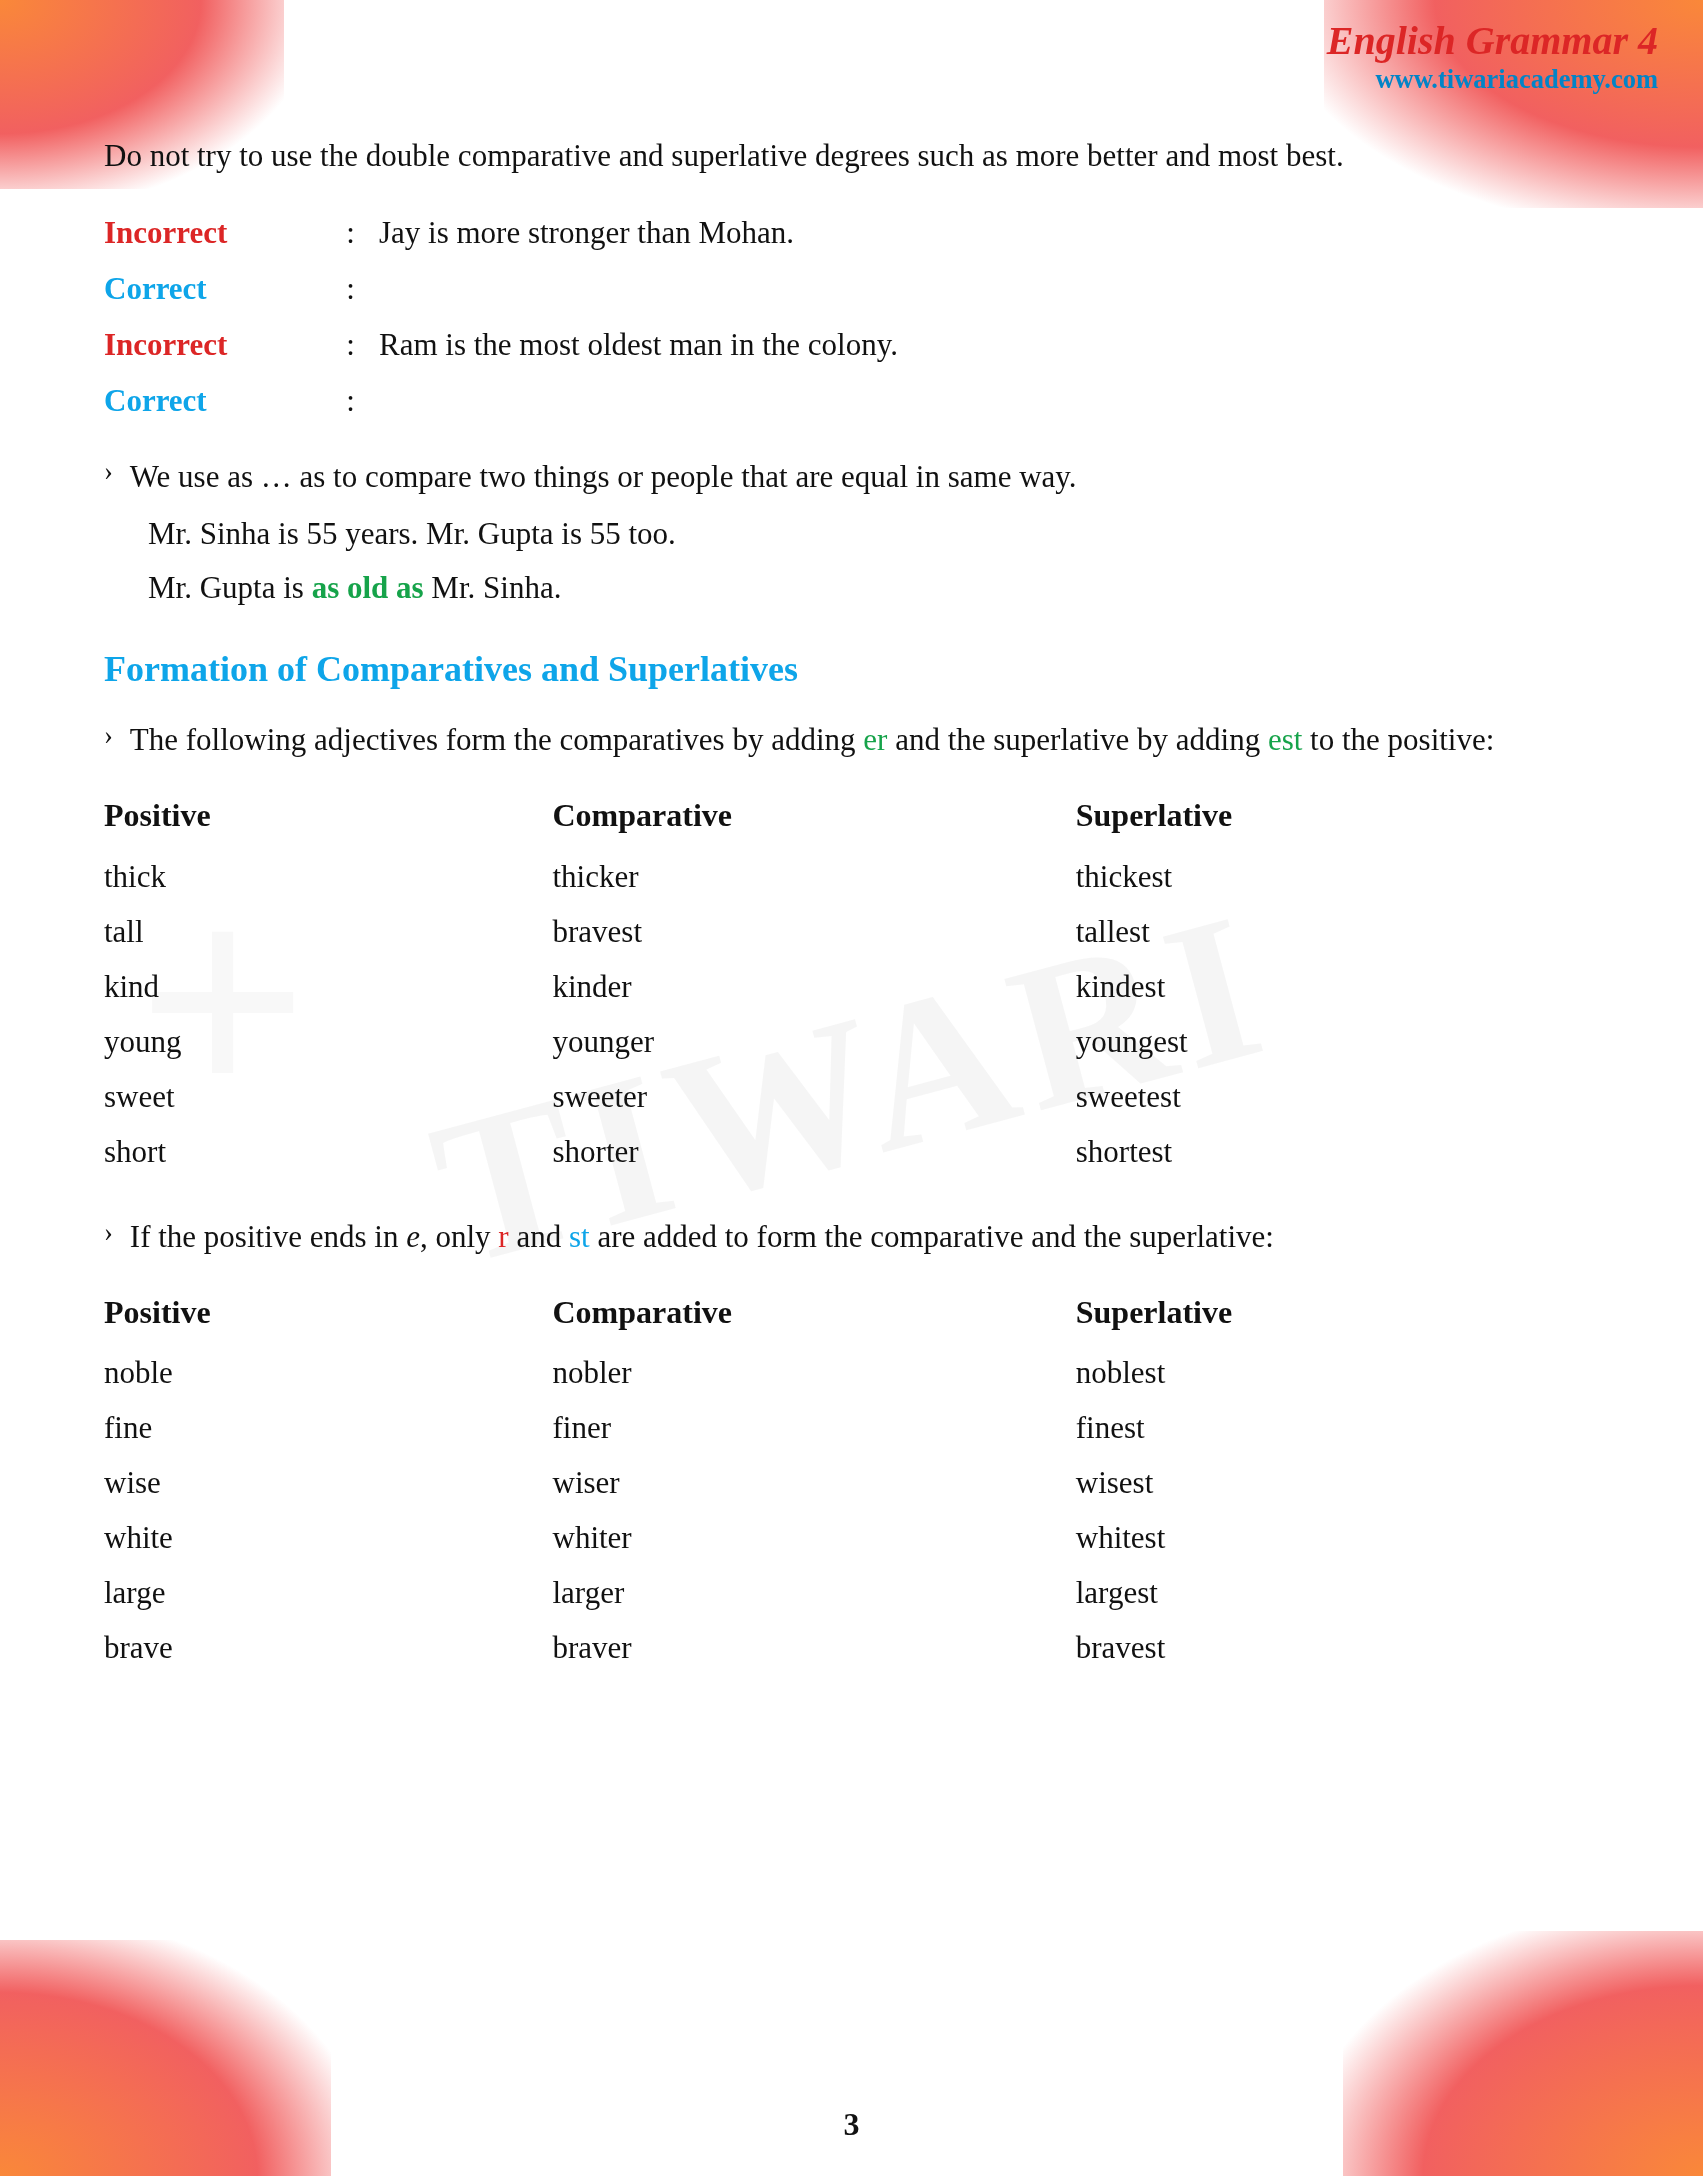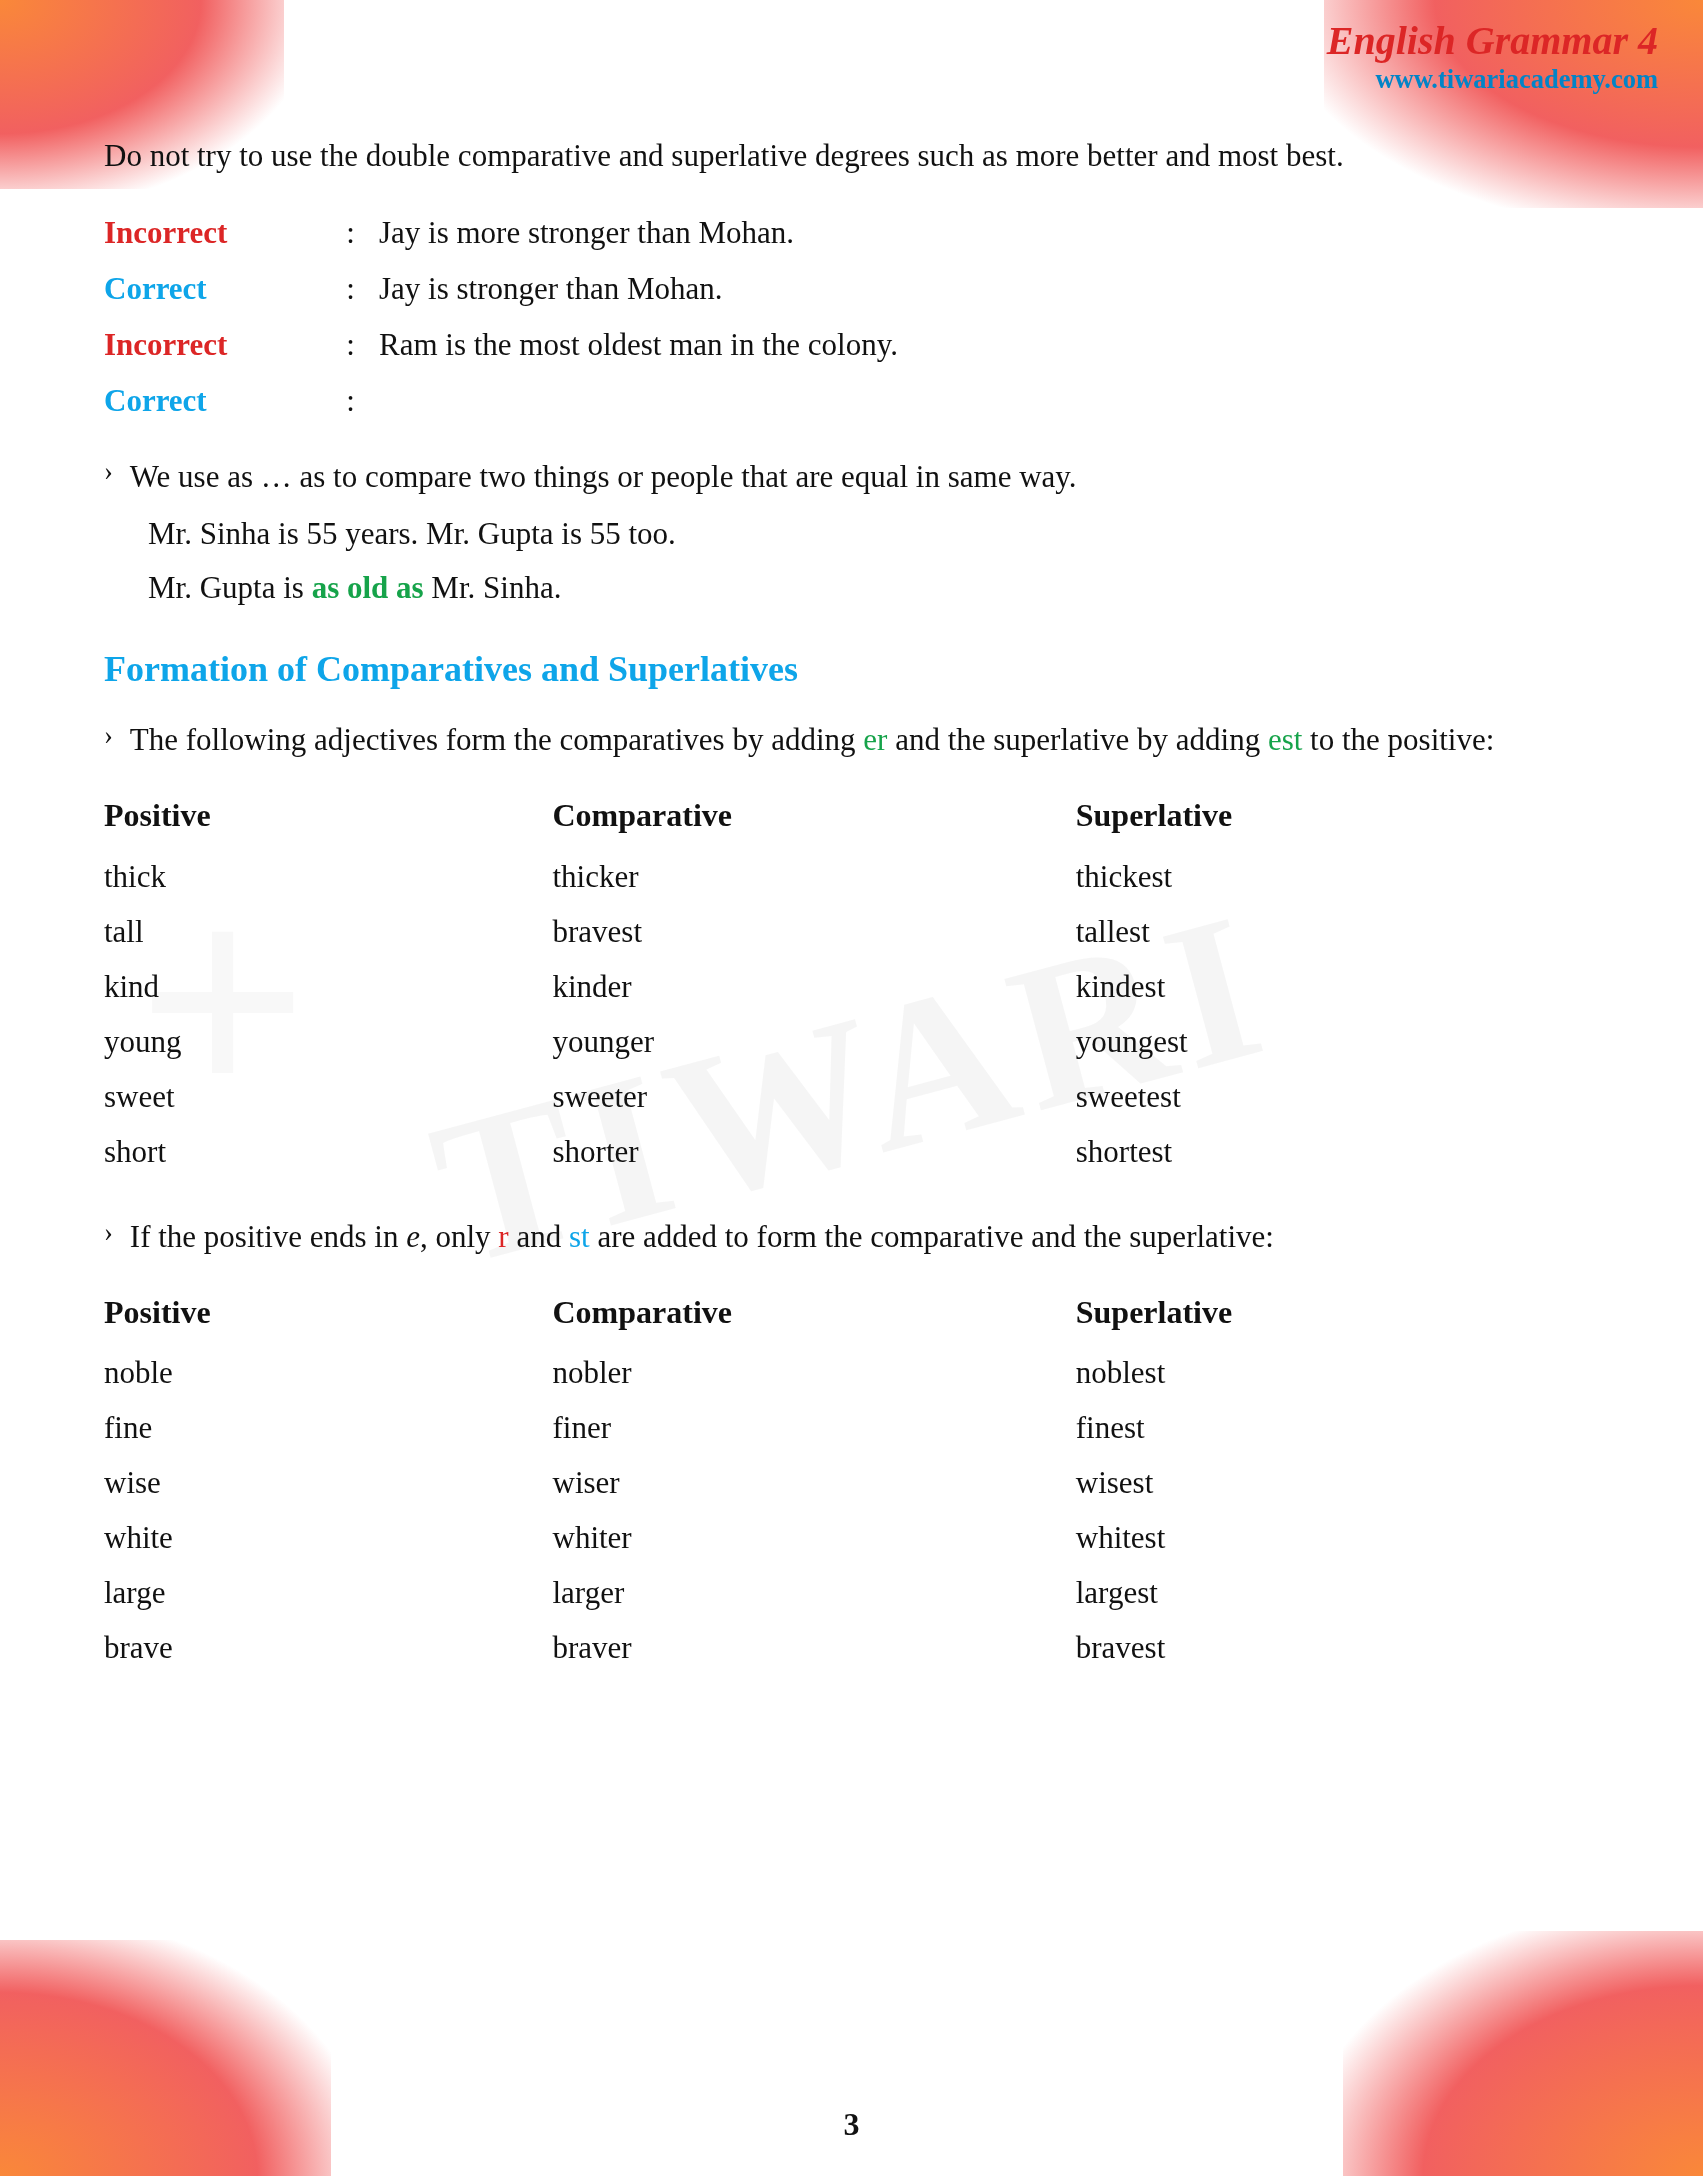--- a/index.html
+++ b/index.html
@@ -256,21 +256,20 @@
 
     <div class="example-row">
       <span class="label-col label-incorrect">Incorrect</span>
       <span class="colon-col">:</span>
       <span class="example-text">Jay is more stronger than Mohan.</span>
     </div>
 
     <div class="example-row">
       <span class="label-col label-correct">Correct</span>
       <span class="colon-col">:</span>
-      <span class="example-text">Jay is stronger than Mohan.</span>
     </div>
 
     <div class="example-row">
       <span class="label-col label-incorrect">Incorrect</span>
       <span class="colon-col">:</span>
       <span class="example-text">Ram is the most oldest man in the colony.</span>
     </div>
 
     <div class="example-row">
       <span class="label-col label-correct">Correct</span>

